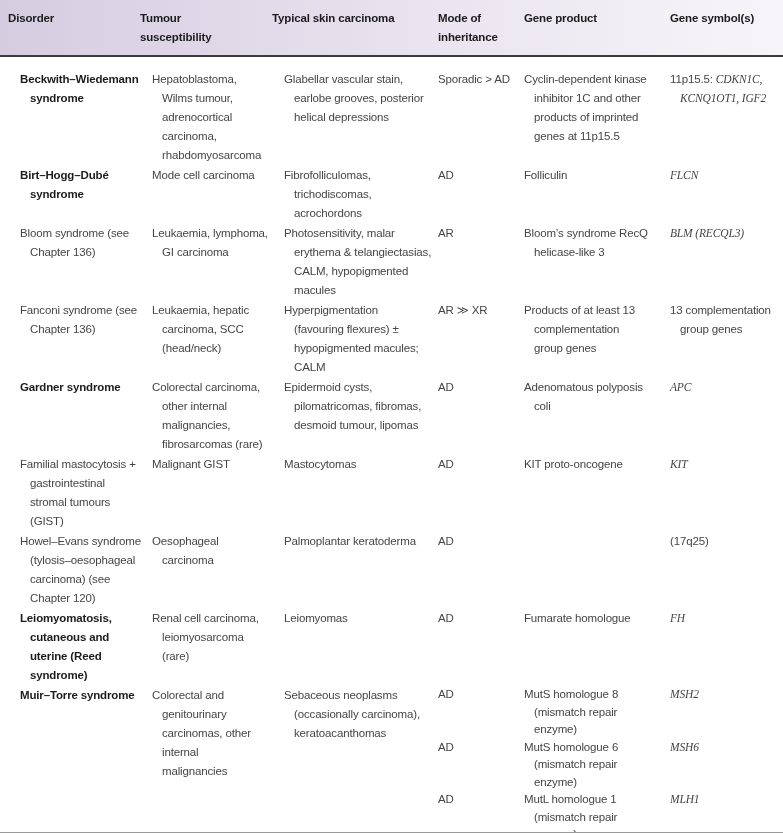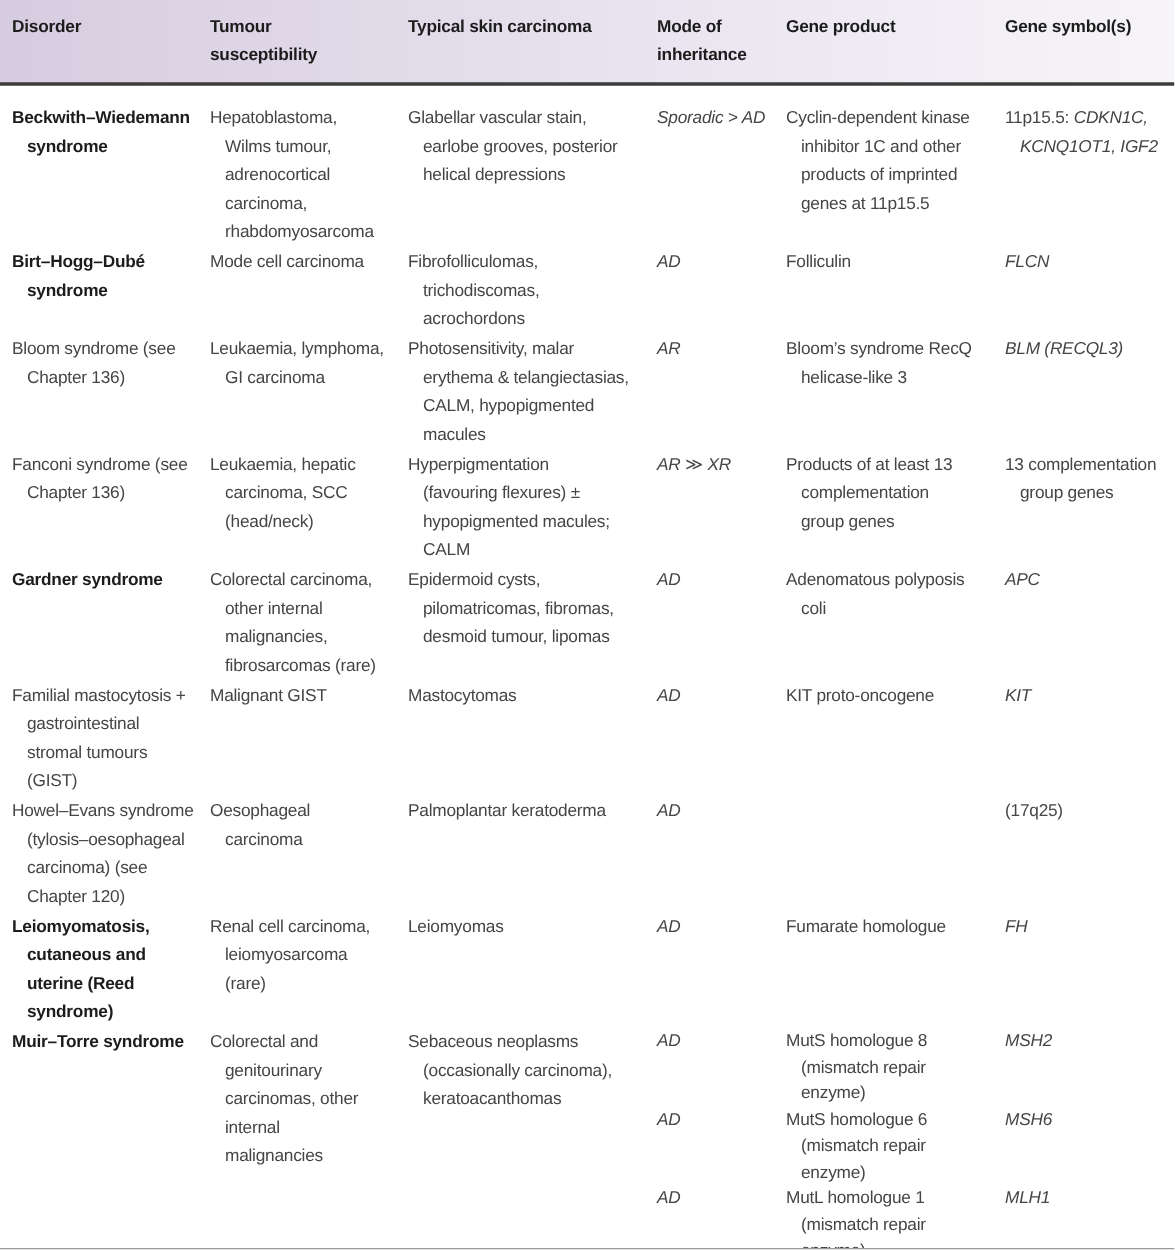--- a/index.html
+++ b/index.html
@@ -28,29 +28,29 @@
     border-radius:26px;
   }
   th{
     text-align:left;vertical-align:top;font-weight:bold;color:var(--heading);
     padding:9px 6px 8px 8px;border-bottom:2px solid var(--hdr-rule);
     white-space:pre;font-size:11.5px;line-height:19px;
   }
   td{
     vertical-align:top;padding:0 6px 1px 8px;
   }
-  td.col-inheritance{padding-right:2px;font-style:italic;}
+  td.col-inheritance{padding-right:2px;}
   tbody tr:first-child td{padding-top:13px;}
   .cell-inner{
-    white-space:pre;padding-left:10px;text-indent:-10px;
+    white-space:pre;padding-left:10px;text-indent:-10px;margin-left:12px;
   }
   .cell-inner.bold{font-weight:bold;color:var(--heading);}
   .entry{white-space:pre;padding-left:10px;text-indent:-10px;}
   .entry.multi{line-height:17.5px;min-height:52.5px;}
-  em{font-style:italic;font-family:Liberation Sans, sans-serif;}
+  em{font-style:italic;font-family:Liberation Serif, serif;}
 </style>
 </head>
 <body>
 
 <div class="page">
   <table class="syndrome-table">
     <colgroup>
       <col style="width:132px">
       <col style="width:132px">
       <col style="width:166px">

